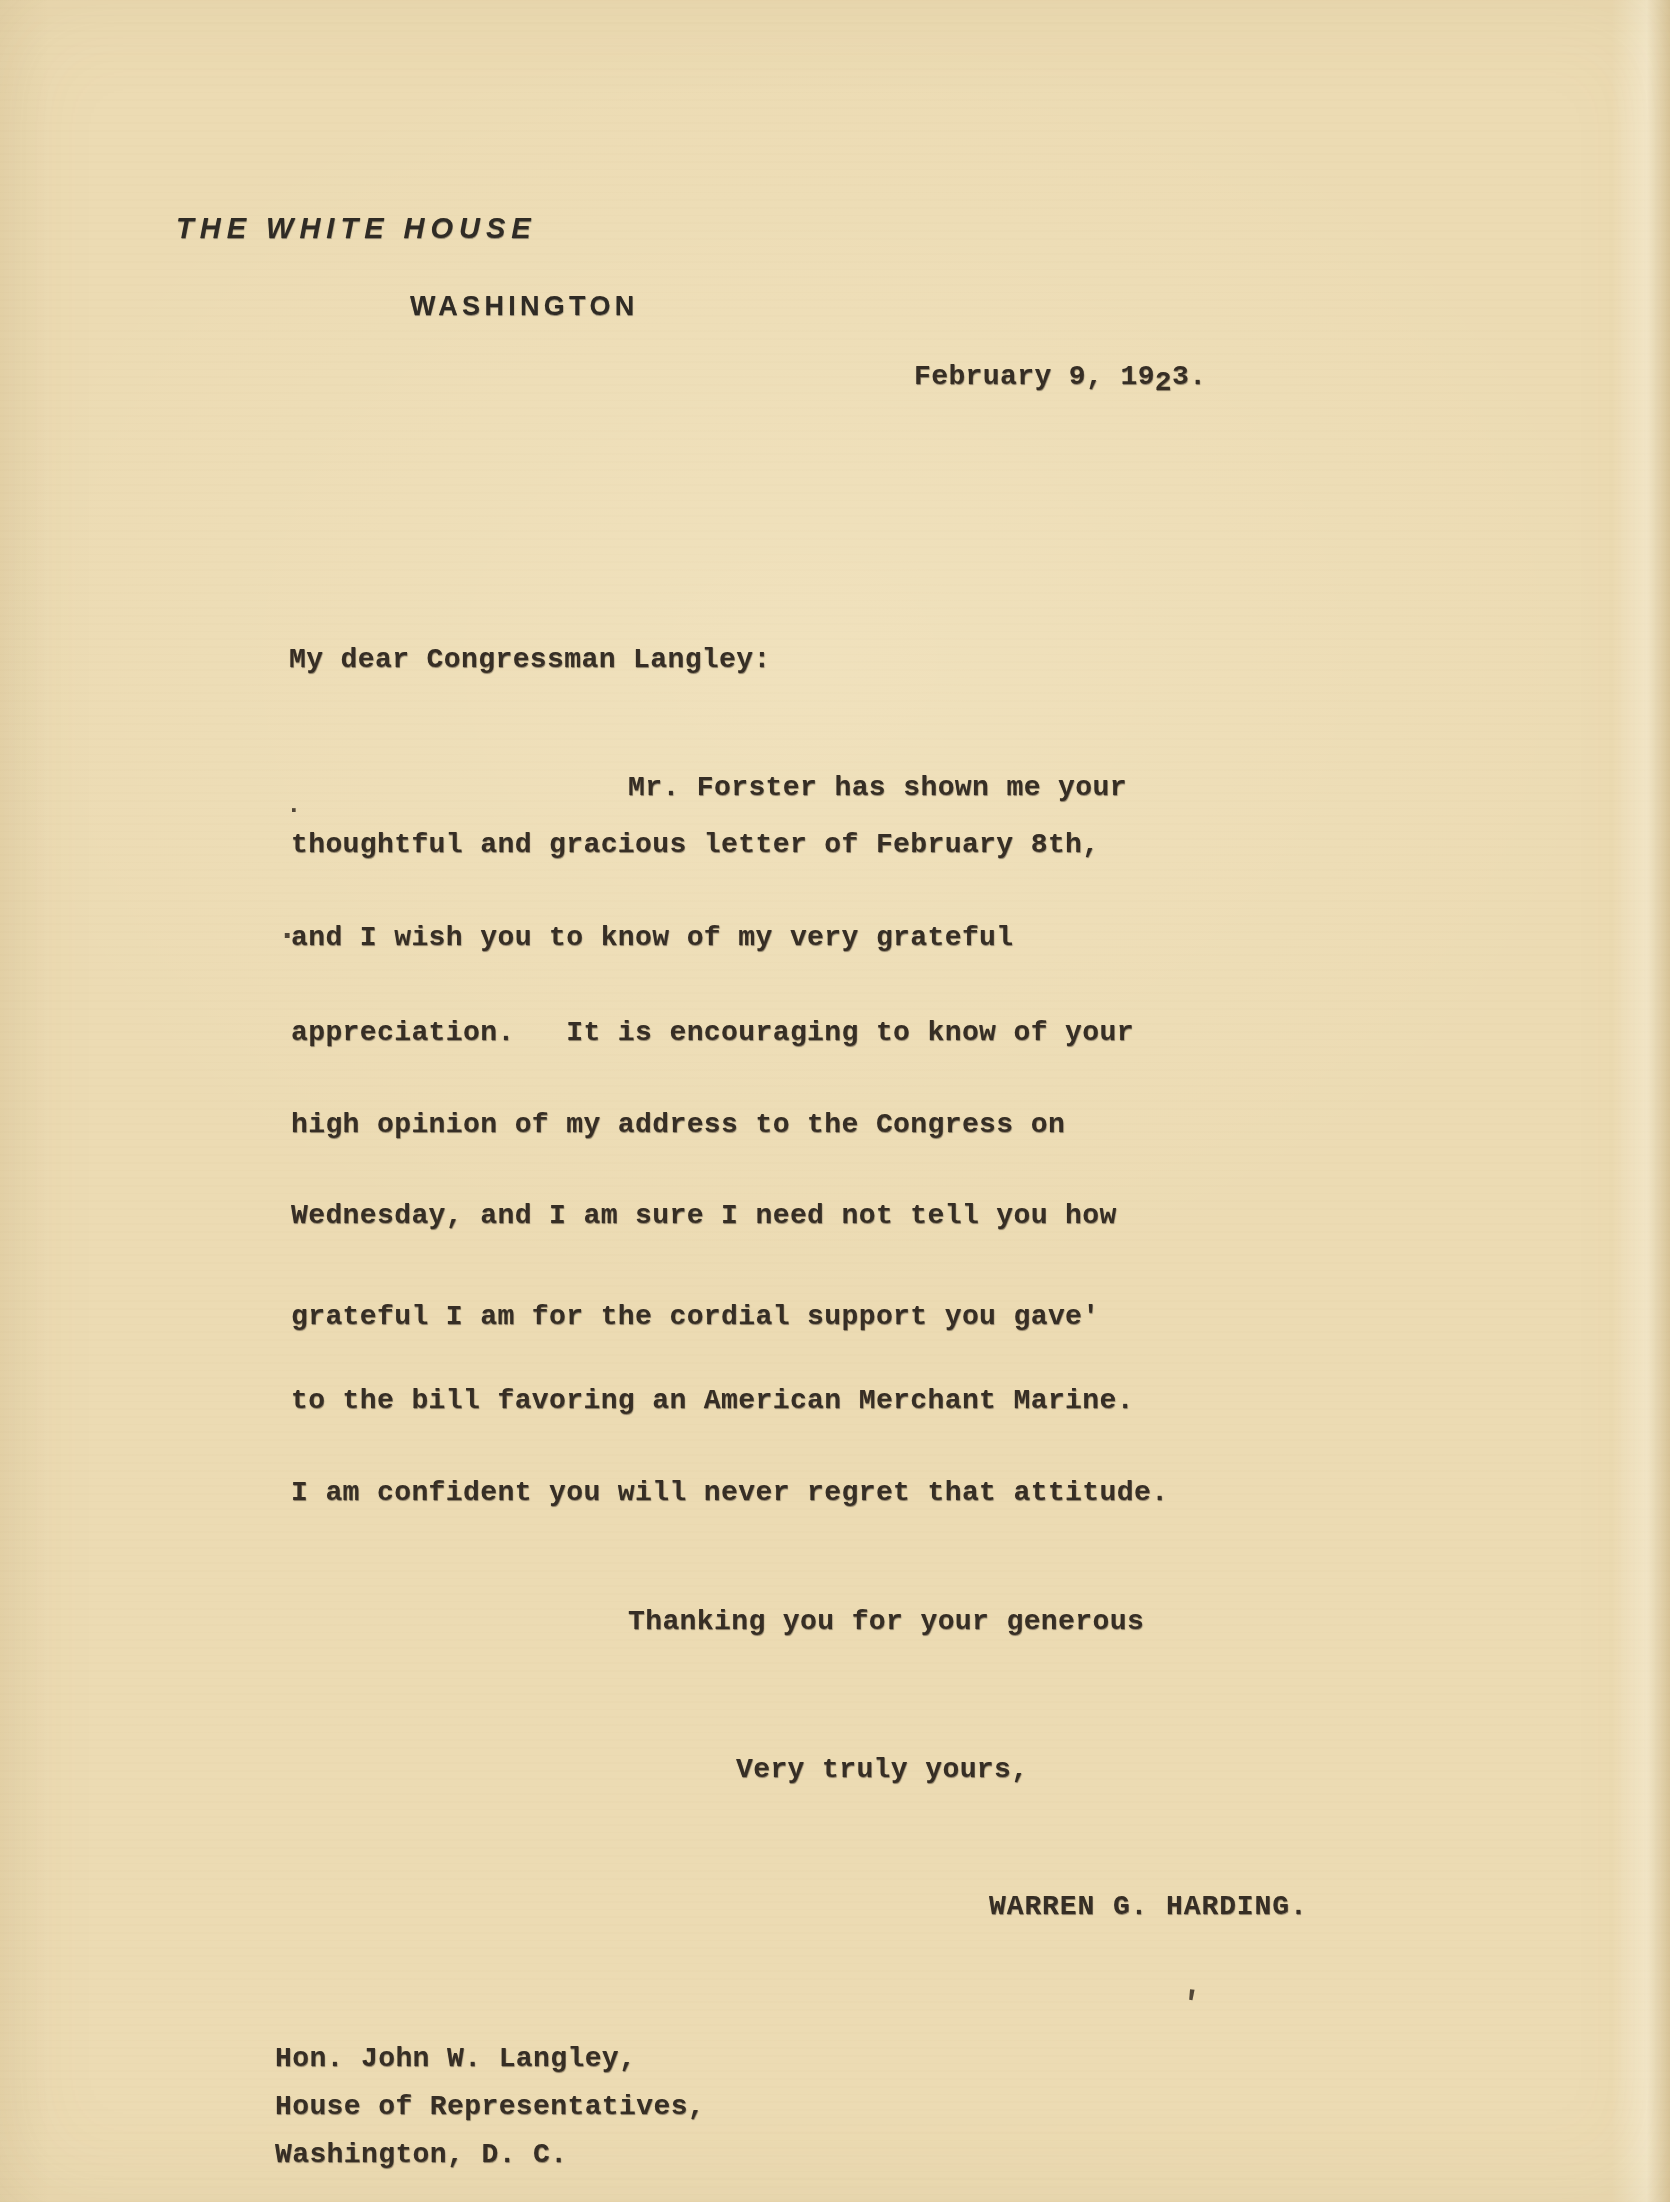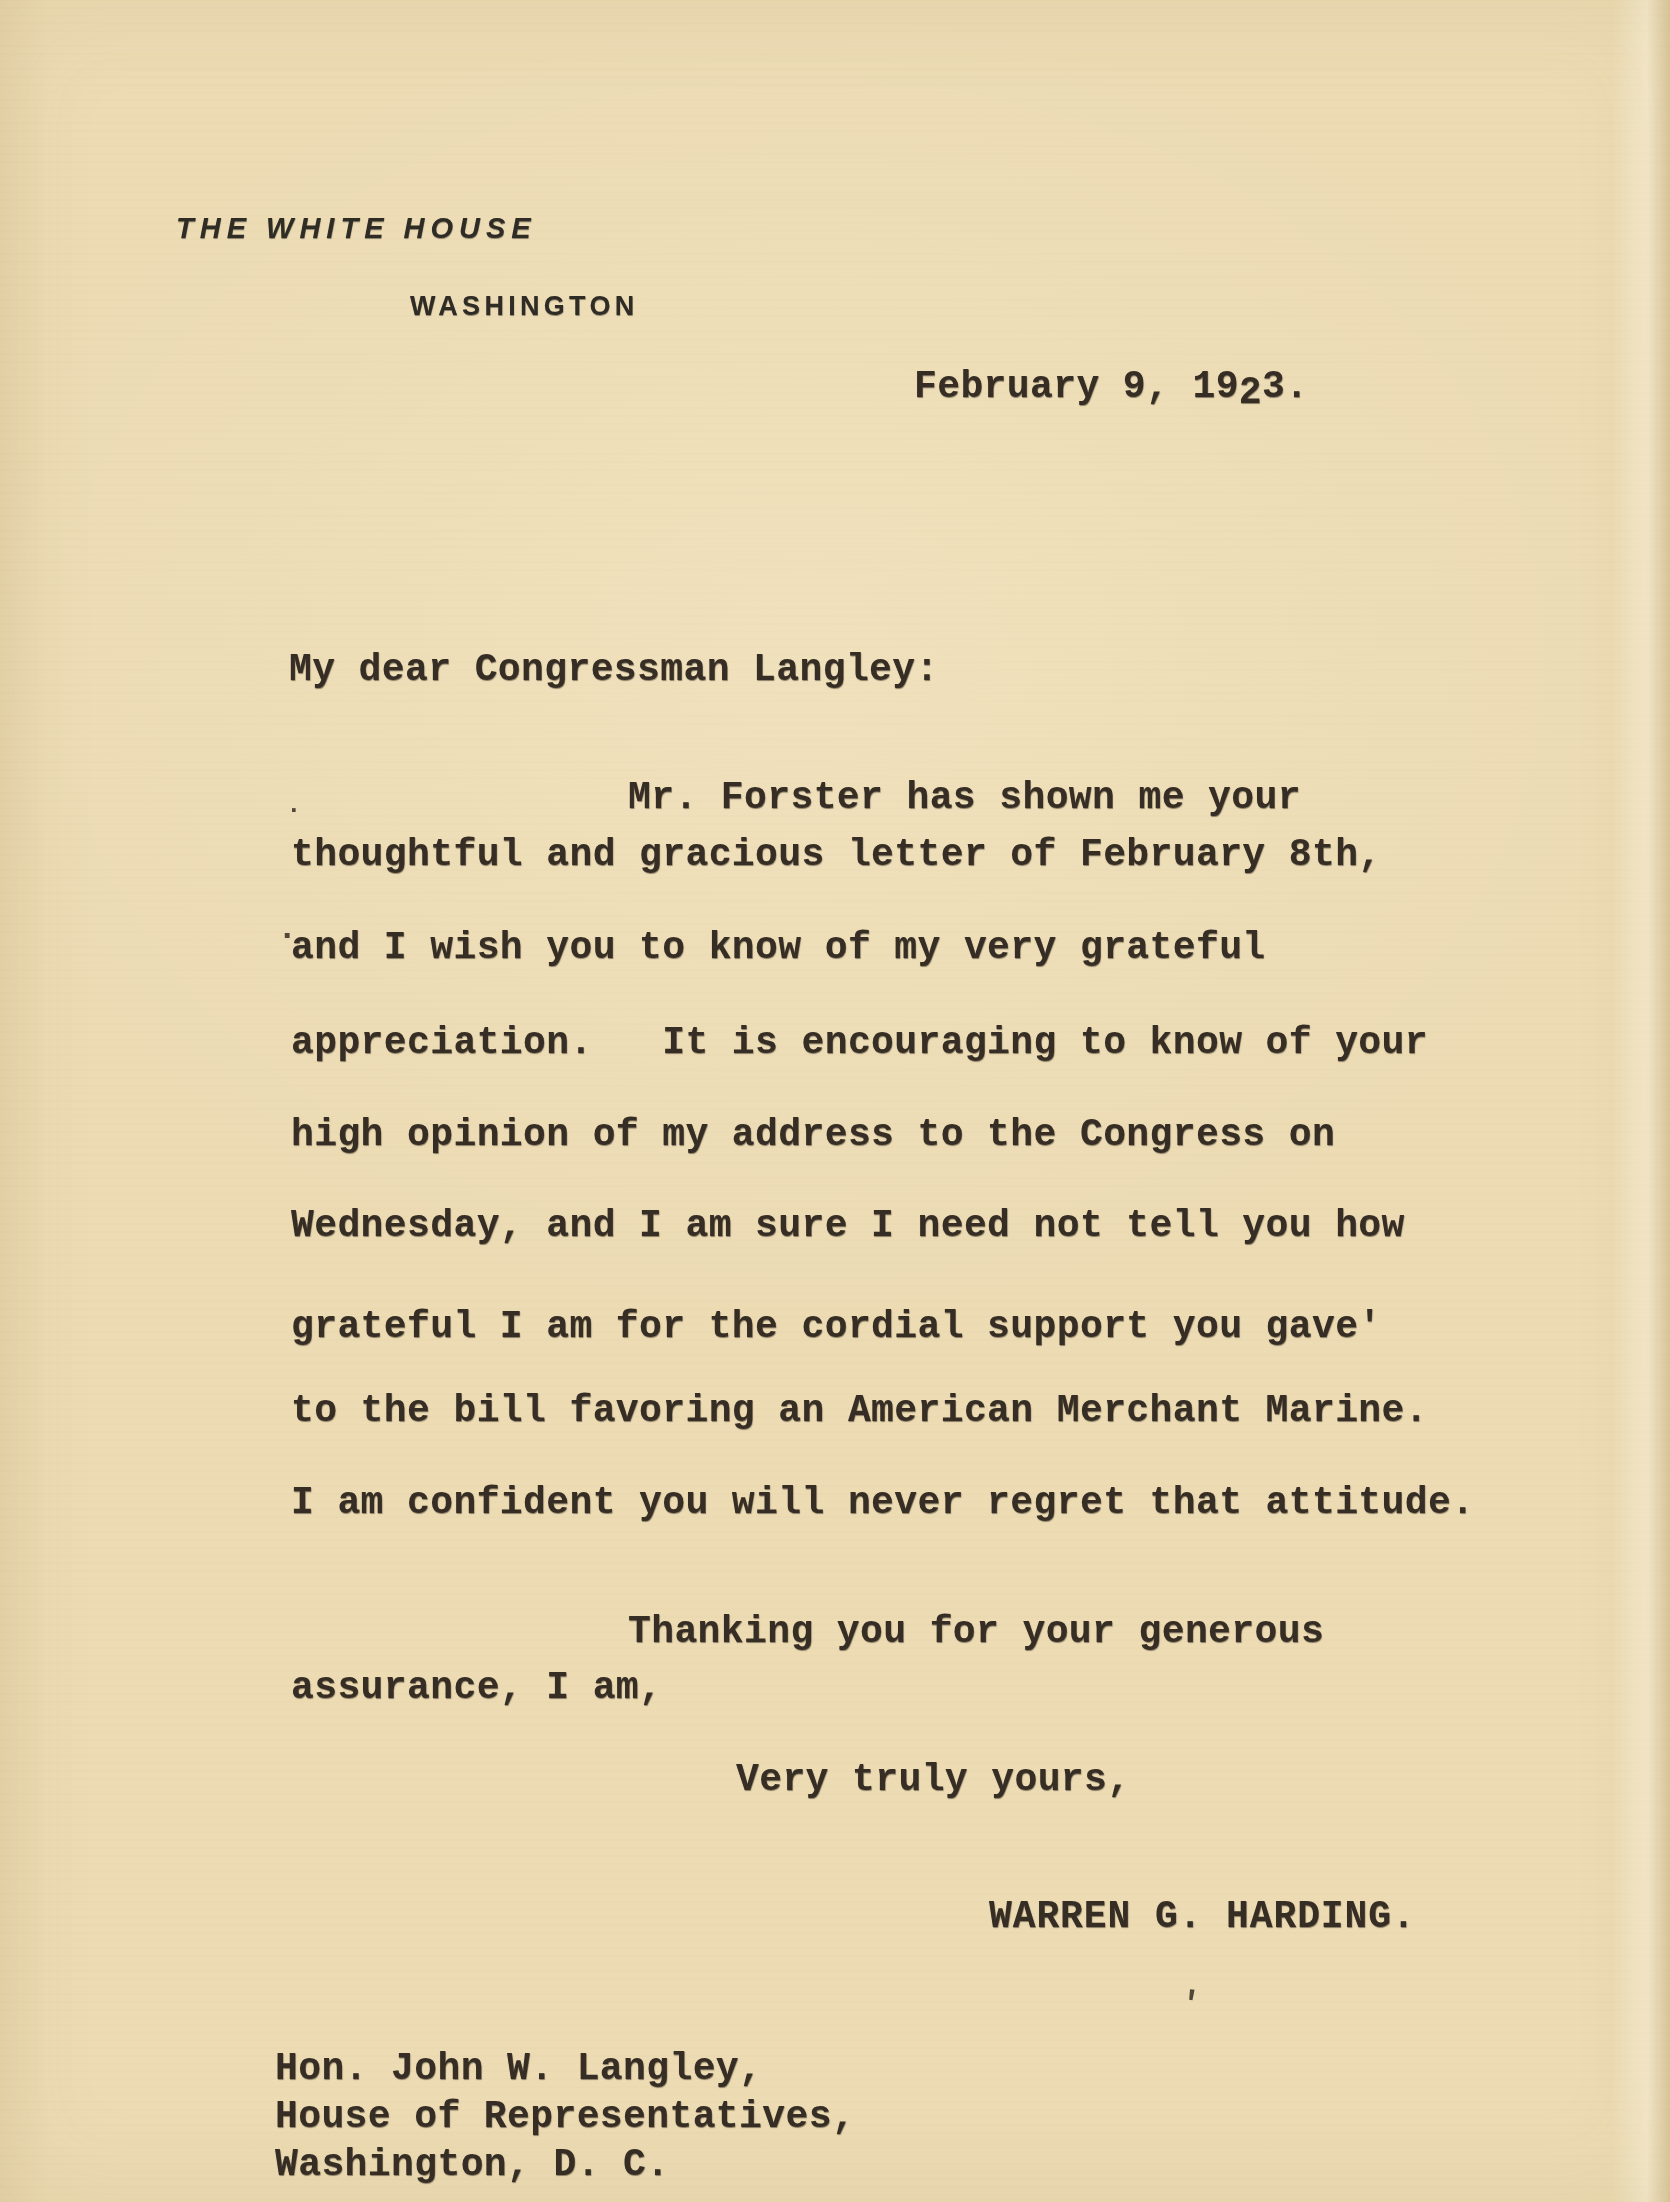--- a/index.html
+++ b/index.html
@@ -18,23 +18,23 @@
       radial-gradient(ellipse 1205px 946px at 48% 30%, rgba(255,248,224,0.22), rgba(255,248,224,0) 70%),
       linear-gradient(90deg, rgba(140,110,60,0.06) 0%, rgba(140,110,60,0) 3%, rgba(140,110,60,0) 96.5%, rgba(255,250,232,0.45) 98.6%, rgba(170,145,95,0.25) 100%),
       repeating-linear-gradient(0deg, rgba(150,120,70,0.018) 0px, rgba(150,120,70,0.018) 1.7px, rgba(255,255,255,0) 1.7px, rgba(255,255,255,0) 7.7px);
     box-shadow: inset 0 0 103px rgba(150,115,60,0.10);
   }
   
   .tline {
     position: absolute;
     white-space: pre;
     font-family: "Liberation Mono", monospace;
-    font-size: 38px;
+    font-size: 28px;
     font-weight: bold;
-    line-height: 65px;
+    line-height: 45px;
     color: #362e25;
     text-shadow: 0.5px 0.7px 0.9px rgba(54,44,33,0.55);
     letter-spacing: 0.4px;
   }
   
   .lh {
     position: absolute;
     white-space: pre;
     font-family: "Liberation Sans", sans-serif;
     font-weight: 700;
@@ -100,21 +100,20 @@
   <div class="tline lm p1-1">thoughtful and gracious letter of February 8th,</div>
   <div class="tline lm p1-2">and I wish you to know of my very grateful</div>
   <div class="tline lm p1-3">appreciation.   It is encouraging to know of your</div>
   <div class="tline lm p1-4">high opinion of my address to the Congress on</div>
   <div class="tline lm p1-5">Wednesday, and I am sure I need not tell you how</div>
   <div class="tline lm p1-6">grateful I am for the cordial support you gave'</div>
   <div class="tline lm p1-7">to the bill favoring an American Merchant Marine.</div>
   <div class="tline lm p1-8">I am confident you will never regret that attitude.</div>
 
   <div class="tline ind p2-0">Thanking you for your generous</div>
-  <div class="tline lm p2-1">assurance, I am,</div>
 
   <div class="tline closing">Very truly yours,</div>
 
   <div class="tline signature">WARREN G. HARDING.</div>
 
   <div class="tline addr-0">Hon. John W. Langley,</div>
   <div class="tline addr-1">House of Representatives,</div>
   <div class="tline addr-2">Washington, D. C.</div>
 
   <div class="artifact art-dot-high">.</div>

